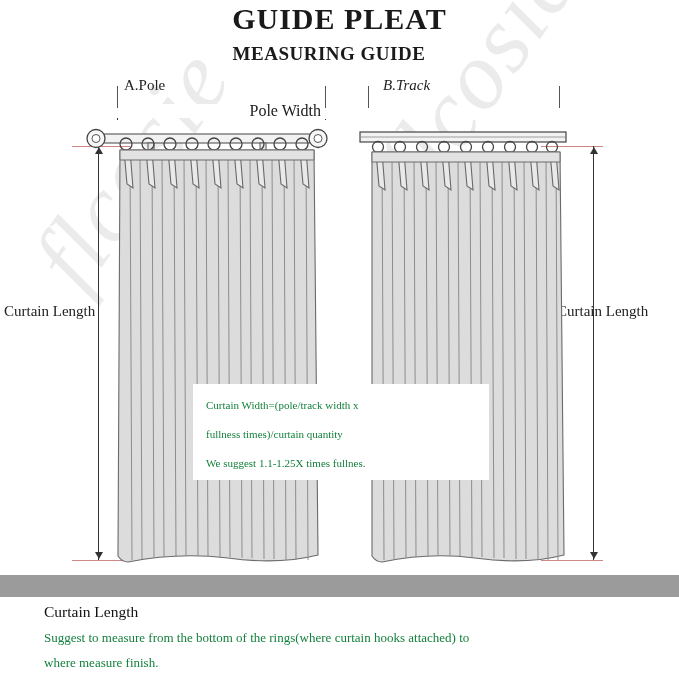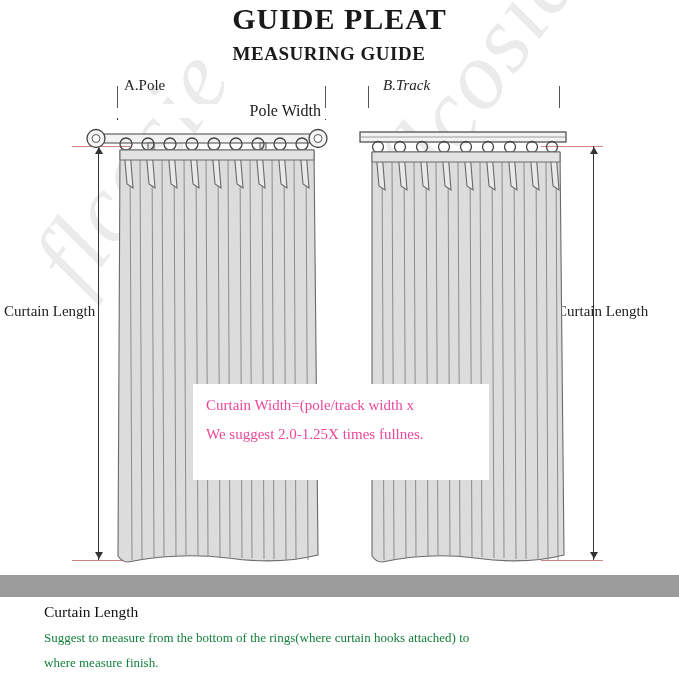--- a/index.html
+++ b/index.html
@@ -177,23 +177,23 @@
     left: 193px;
     top: 384px;
     width: 296px;
     height: 96px;
     background: #ffffff;
     border: 1px solid #ffffff;
     padding: 6px 10px 6px 12px;
     box-sizing: border-box;
   }
   .formula-box .fl {
-    font-size: 15px;
+    font-size: 11px;
     line-height: 29px;
-    color: #ec4899;
+    color: #15803d;
     white-space: nowrap;
   }
 
   
   .footer-bar {
     position: absolute;
     left: 0;
     top: 575px;
     width: 679px;
     height: 22px;
@@ -389,21 +389,22 @@
         <path d="M168,42 L174,42 L177,80 L171,76 Z"></path>
         <path d="M190,42 L196,42 L199,80 L193,76 Z"></path>
         <path d="M210,42 L216,42 L219,80 L213,76 Z"></path>
       </g>
       <path d="M32,42 L220,42 L220,52 L32,52 Z" fill="#e2e2e2" stroke="#6a6a6a" stroke-width="1"></path>
     </g>
   </svg>
 
   <div class="formula-box">
     <div class="fl">Curtain Width=(pole/track width x</div>
-    <div class="fl">We suggest 2.0-1.25X times fullnes.</div>
+    <div class="fl">fullness times)/curtain quantity</div>
+    <div class="fl">We suggest 1.1-1.25X times fullnes.</div>
   </div>
 
   <div class="footer-bar"></div>
   <div class="footer">
     <div class="f-title">Curtain Length</div>
     <div class="f-text">Suggest to measure from the bottom of the rings(where curtain hooks attached) to</div>
     <div class="f-text">where measure finish.</div>
   </div>
 
 </div>

